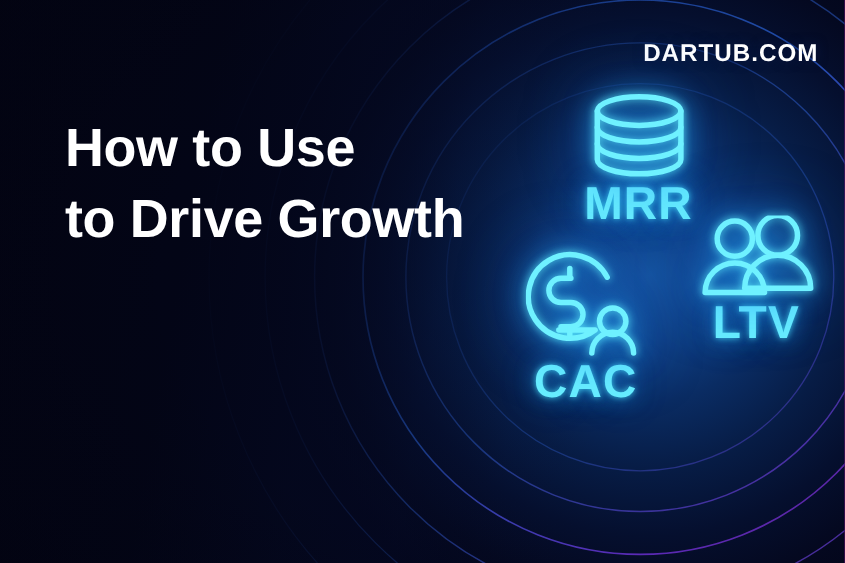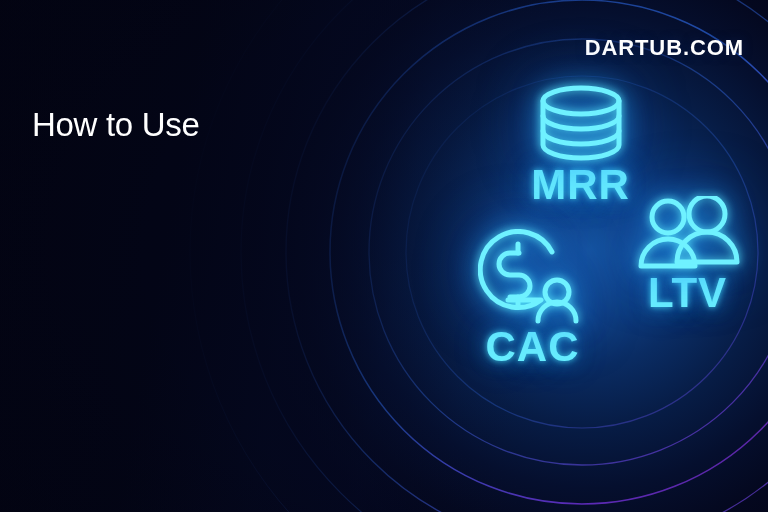--- a/index.html
+++ b/index.html
@@ -68,26 +68,26 @@
     font-size: 22px;
     font-weight: bold;
     letter-spacing: 0.9px;
     color: #ffffff;
     text-shadow: 0 0 10px rgba(10,25,70,0.9);
   }
 
   
   .headline {
     position: absolute;
-    left: 32px;
+    left: 59px;
     top: 104px;
     width: 400px;
     color: #ffffff;
-    font-size: 33px;
-    font-weight: normal;
+    font-size: 49px;
+    font-weight: bold;
     line-height: 1.30;
     letter-spacing: -0.3px;
   }
   .headline .line { display: block; white-space: nowrap; }
 
   
   .metric {
     position: absolute;
     text-align: center;
   }
@@ -163,20 +163,21 @@
     </svg>
   </div>
 
   <div class="bg-vignette"></div>
   <div class="bg-darkcorners"></div>
 
   <div class="watermark">DARTUB.COM</div>
 
   <div class="headline">
     <span class="line">How to Use</span>
+    <span class="line">to Drive Growth</span>
   </div>
 
   <div class="metric" id="metric-mrr">
     <svg class="glyph" width="104" height="78" viewBox="0 0 104 78">
       <ellipse cx="52" cy="17" rx="38" ry="13"></ellipse>
       <path d="M14 17 V61 C14 68 31 74 52 74 C73 74 90 68 90 61 V17"></path>
       <path d="M14 32 C14 39 31 45 52 45 C73 45 90 39 90 32"></path>
       <path d="M14 47 C14 54 31 60 52 60 C73 60 90 54 90 47"></path>
     </svg>
     <div class="label">MRR</div>

